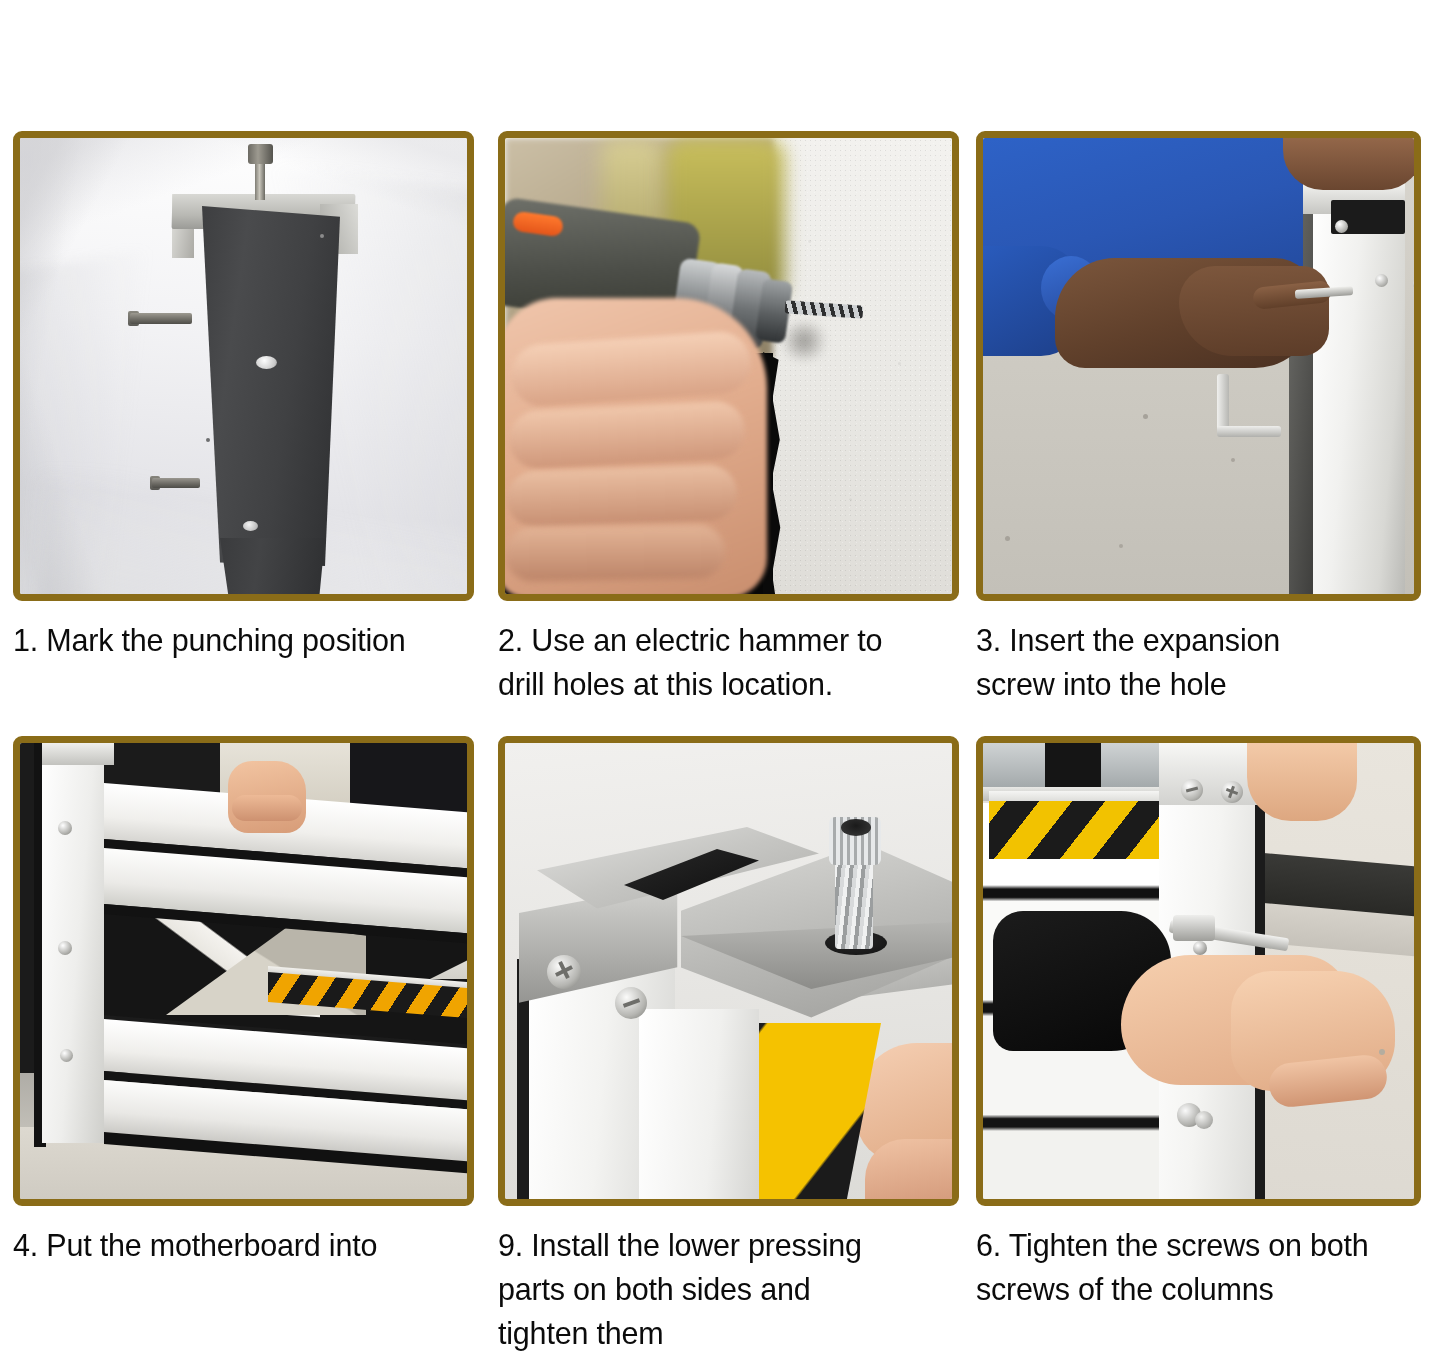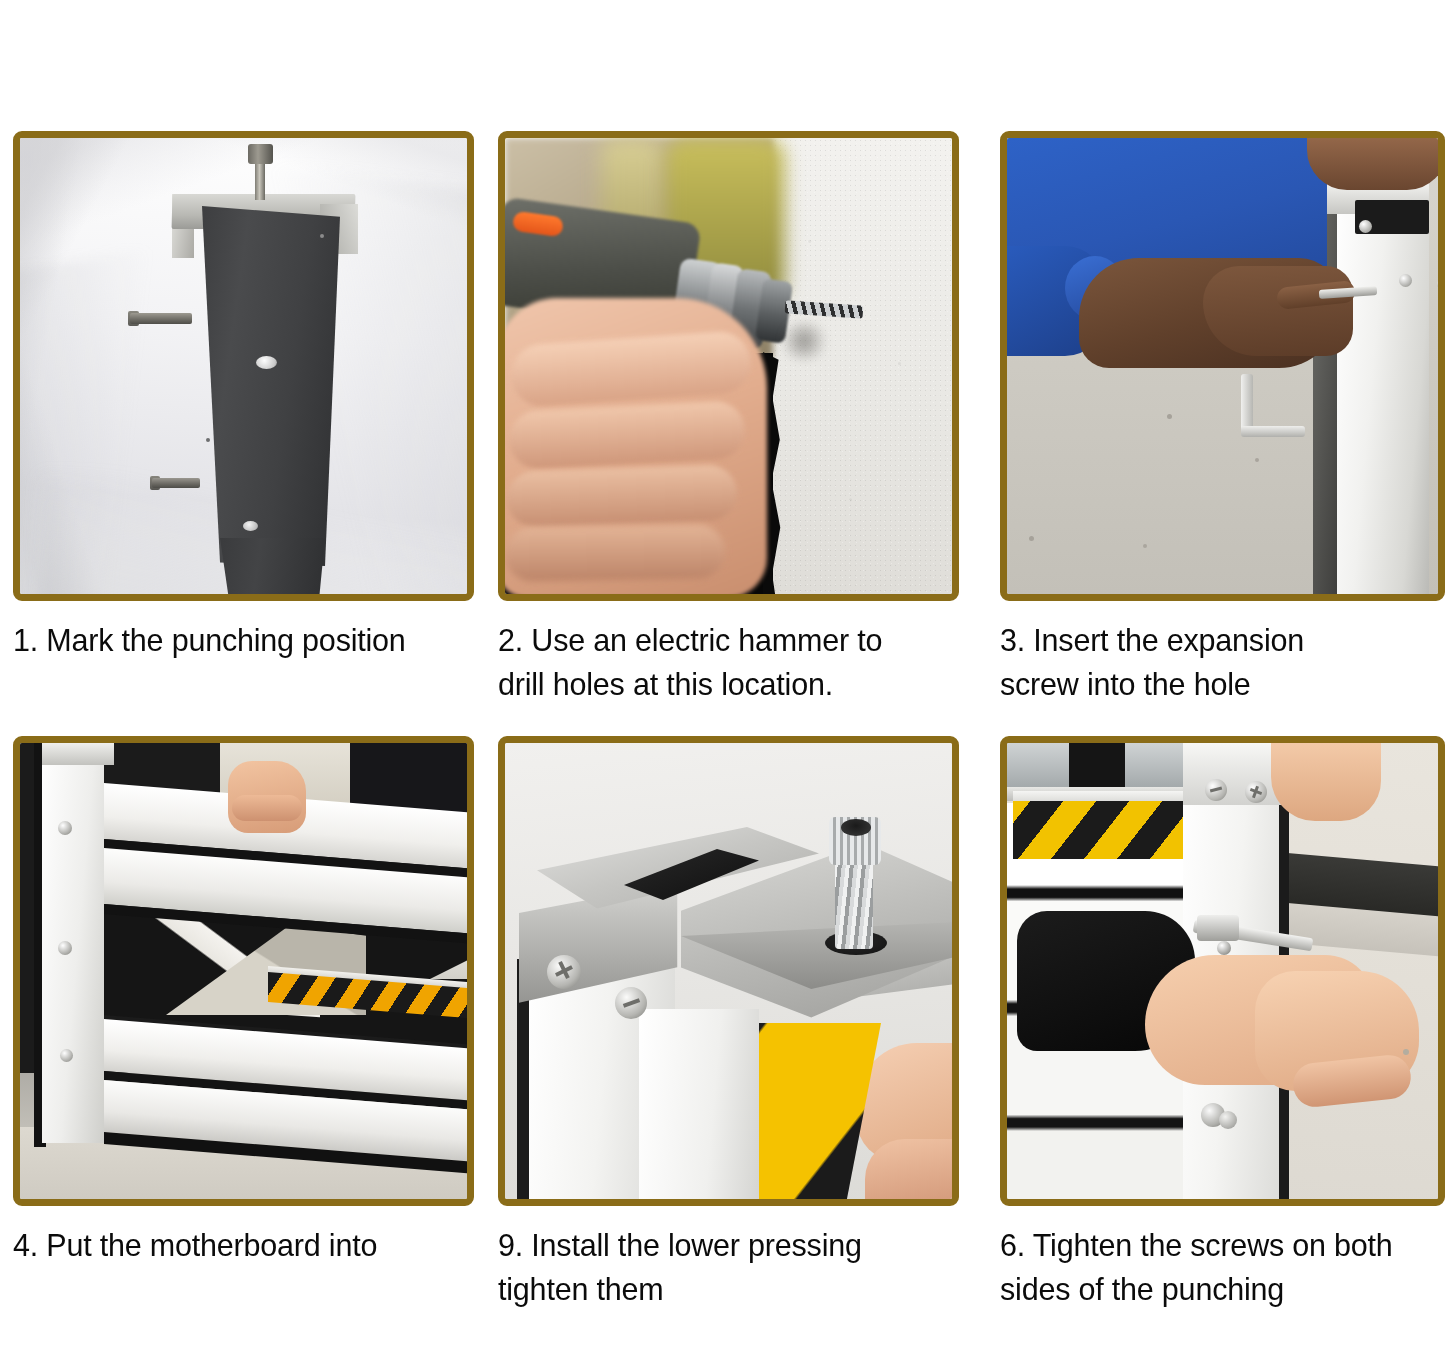--- a/index.html
+++ b/index.html
@@ -28,21 +28,21 @@
     paint-order:stroke fill;
     text-shadow:0 0 2px #7d5f14;
     white-space:nowrap;
   }
 
   
   .grid{ position:absolute; left:0; top:108px; width:1445px; height:1244px; }
   .cell{ position:absolute;padding-left:11px; }
   .cell.c1{ left:2px;    width:472px; }
   .cell.c2{ left:487px;  width:472px; }
-  .cell.c3{ left:965px;  width:456px;margin-left:24px; }
+  .cell.c3{ left:965px;  width:456px; }
   .cell.r1{ top:23px; }
   .cell.r2{ top:628px; }
 
   .frame{
     position:relative;
     width:100%; height:470px;
     border:7px solid #8a6c18;
     border-radius:9px;
     background:#efefef;
     overflow:hidden;
@@ -536,20 +536,21 @@
           <div class="p5-screw-hole"></div>
           <div class="p5-s1"></div>
           <div class="p5-s1x"></div>
           <div class="p5-s1y"></div>
           <div class="p5-s2"></div>
           <div class="p5-s2x"></div>
         </div>
       </div>
       <div class="caption">
         <div>9. Install the lower pressing</div>
+        <div>parts on both sides and</div>
         <div>tighten them</div>
       </div>
     </div>
 
     <div class="cell c3 r2">
       <div class="frame">
         <div class="photo">
           <div class="p6-bg"></div>
           <div class="p6-wallR"></div>
           <div class="p6-skirt"></div>
@@ -576,18 +577,18 @@
           <div class="p6-key-h"></div>
           <div class="p6-key-ferrule"></div>
           <div class="p6-key-tip"></div>
           <div class="p6-low-screw"></div>
           <div class="p6-low-screw2"></div>
           <div class="p6-sp1"></div>
         </div>
       </div>
       <div class="caption">
         <div>6. Tighten the screws on both</div>
-        <div>sides of the punching</div>
+        <div>screws of the columns</div>
       </div>
     </div>
 
   </div>
 </div>
 
 </body></html>

